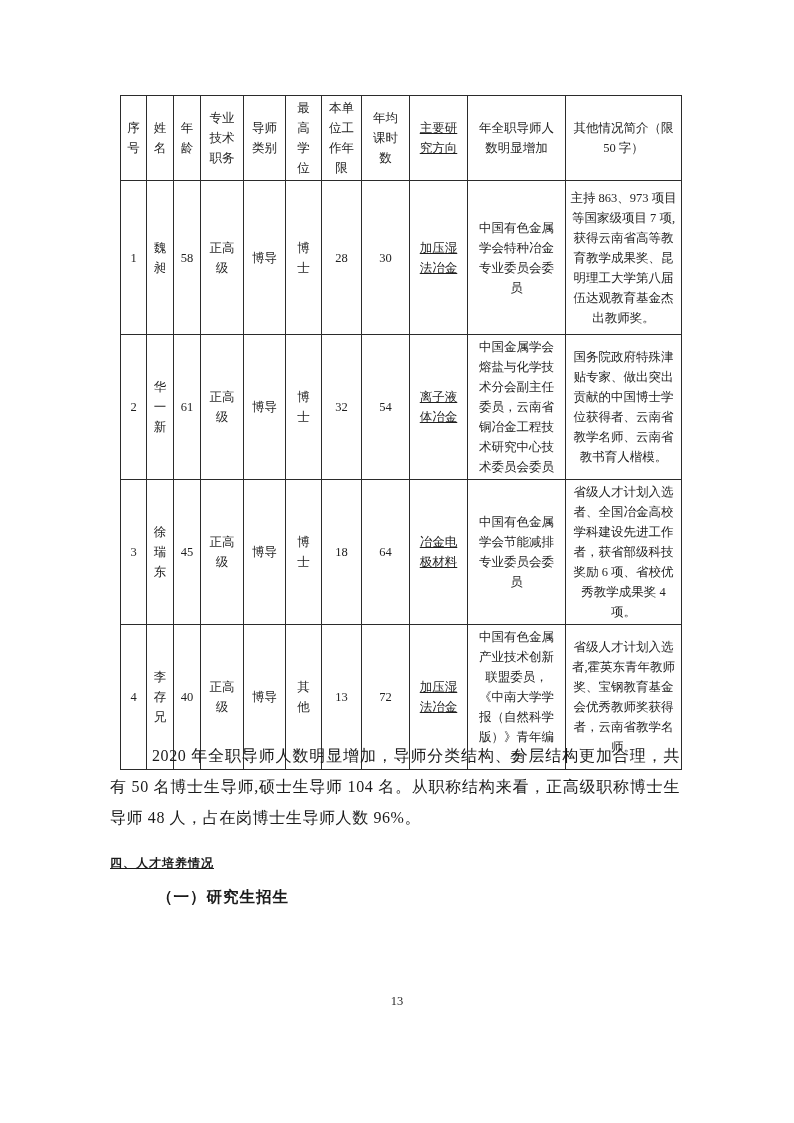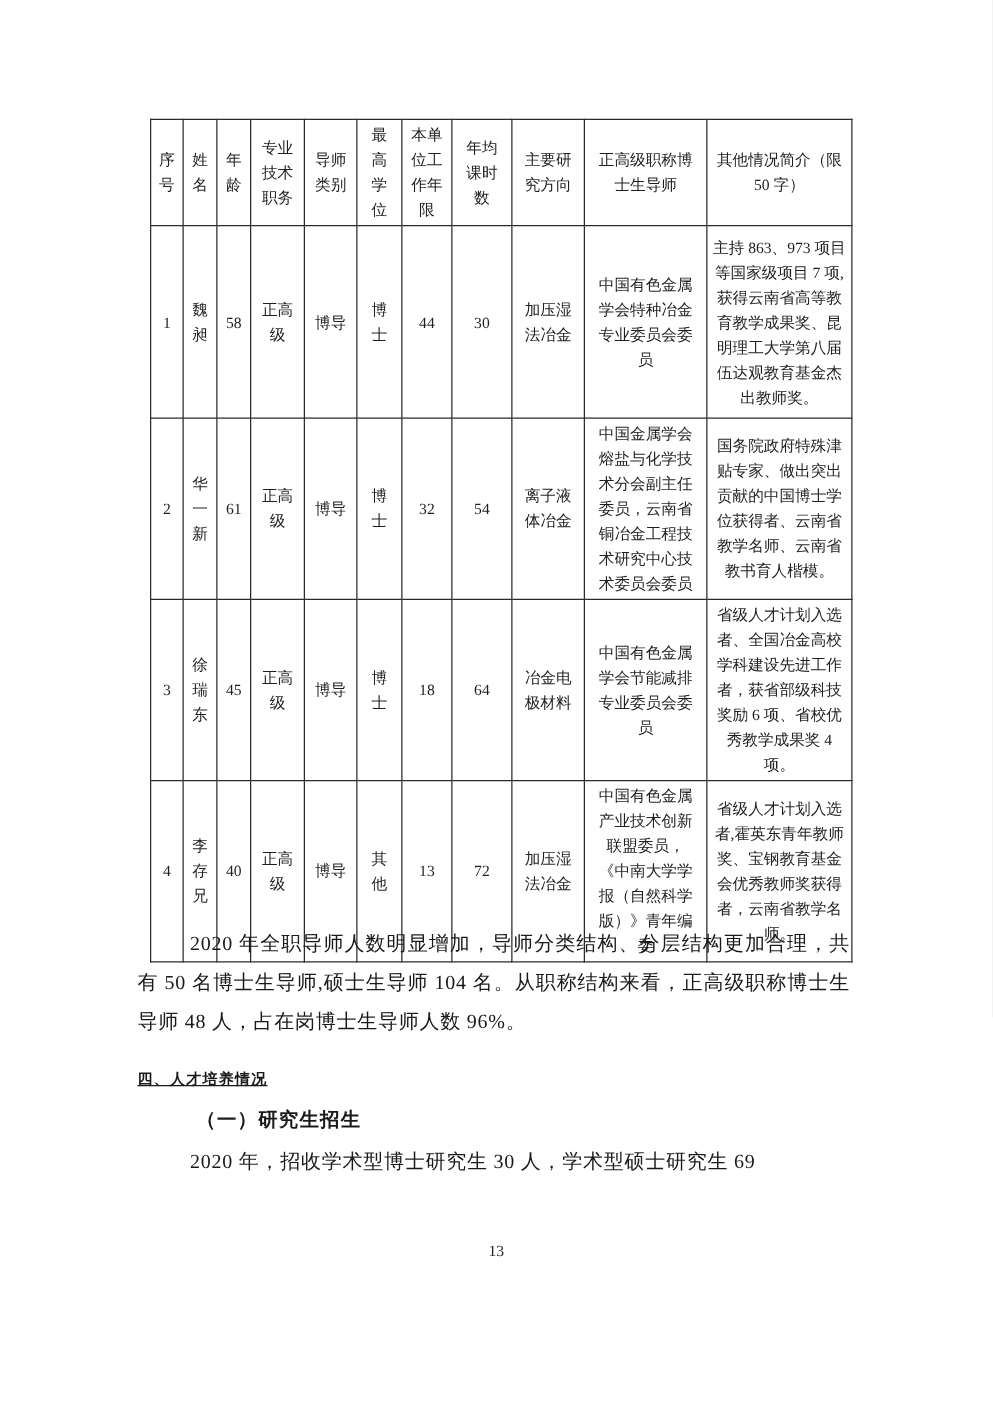--- a/index.html
+++ b/index.html
@@ -40,21 +40,21 @@
   col.w9 { width: 98px; }  col.w10 { width: 116px; }
   
   .c0  { padding: 2px 2px; }
   .c1  { padding: 2px 2px; }
   .c2  { padding: 2px 2px; }
   .c3  { padding: 2px 4px; }
   .c4  { padding: 2px 4px; }
   .c5  { padding: 2px 6px; }
   .c6  { padding: 2px 4px; }
   .c7  { padding: 2px 6px; }
-  .c8  { padding: 2px 5px; }
+  .c8  { padding: 2px 5px; text-decoration: underline; }
   .c9  { padding: 2px 6px; }
   .c10 { padding: 2px 2px; margin-left: 16px; }
   
   tr.r0 { height: 79px; }
   tr.r1 { height: 154px; }
   tr.r2 { height: 145px; }
   tr.r3 { height: 125px; }
   tr.r4 { height: 125px; }
 
   
@@ -131,33 +131,33 @@
       <tr class="r0">
           <th class="c0">序号</th>
           <th class="c1">姓名</th>
           <th class="c2">年龄</th>
           <th class="c3">专业技术职务</th>
           <th class="c4">导师类别</th>
           <th class="c5">最高学位</th>
           <th class="c6">本单位工作年限</th>
           <th class="c7">年均课时数</th>
           <th class="c8">主要研究方向</th>
-          <th class="c9">正高级职称博士生导师</th>
+          <th class="c9">年全职导师人数明显增加</th>
           <th class="c10">其他情况简介（限 50 字）</th>
         </tr>
     </thead>
     <tbody>
         <tr class="r1">
           <td class="c0">1</td>
           <td class="c1">魏昶</td>
           <td class="c2">58</td>
           <td class="c3">正高级</td>
           <td class="c4">博导</td>
           <td class="c5">博士</td>
-          <td class="c6">44</td>
+          <td class="c6">28</td>
           <td class="c7">30</td>
           <td class="c8">加压湿法冶金</td>
           <td class="c9">中国有色金属学会特种冶金专业委员会委员</td>
           <td class="c10">主持 863、973 项目等国家级项目 7 项,获得云南省高等教育教学成果奖、昆明理工大学第八届伍达观教育基金杰出教师奖。</td>
         </tr>
         <tr class="r2">
           <td class="c0">2</td>
           <td class="c1">华一新</td>
           <td class="c2">61</td>
           <td class="c3">正高级</td>
@@ -195,18 +195,17 @@
           <td class="c9">中国有色金属产业技术创新联盟委员，《中南大学学报（自然科学版）》青年编委</td>
           <td class="c10">省级人才计划入选者,霍英东青年教师奖、宝钢教育基金会优秀教师奖获得者，云南省教学名师。</td>
         </tr>
       </tbody>
   </table>
 
   <div class="content">
     <p class="body-para">2020 年全职导师人数明显增加，导师分类结构、分层结构更加合理，共有 50 名博士生导师,硕士生导师 104 名。从职称结构来看，正高级职称博士生导师 48 人，占在岗博士生导师人数 96%。</p>
     <div class="chapter-heading">四、人才培养情况</div>
     <div class="sub-heading sub-heading2">（一）研究生招生</div>
-    <p class="body-para2">2020 年，招收学术型博士研究生 30 人，学术型硕士研究生 69</p>
   </div>
 
   <div class="page-number">13</div>
 
 </div>
 
 </body></html>

